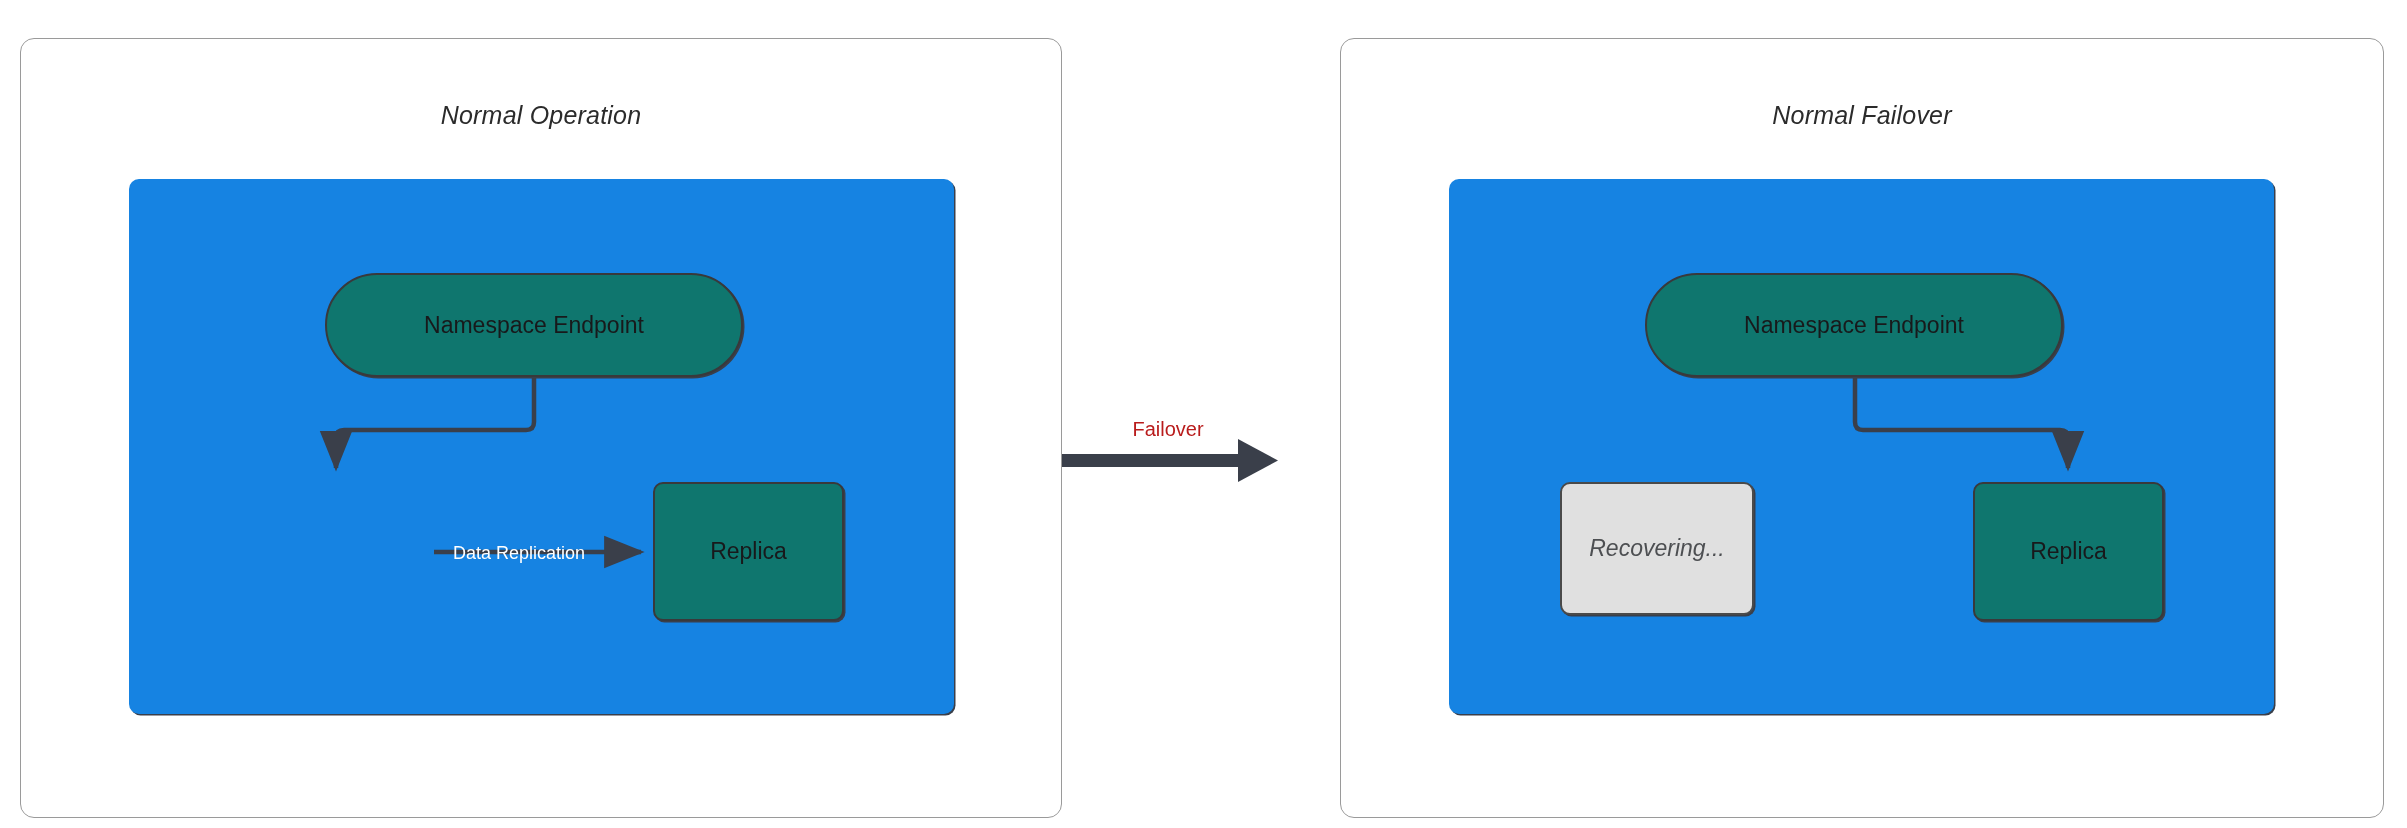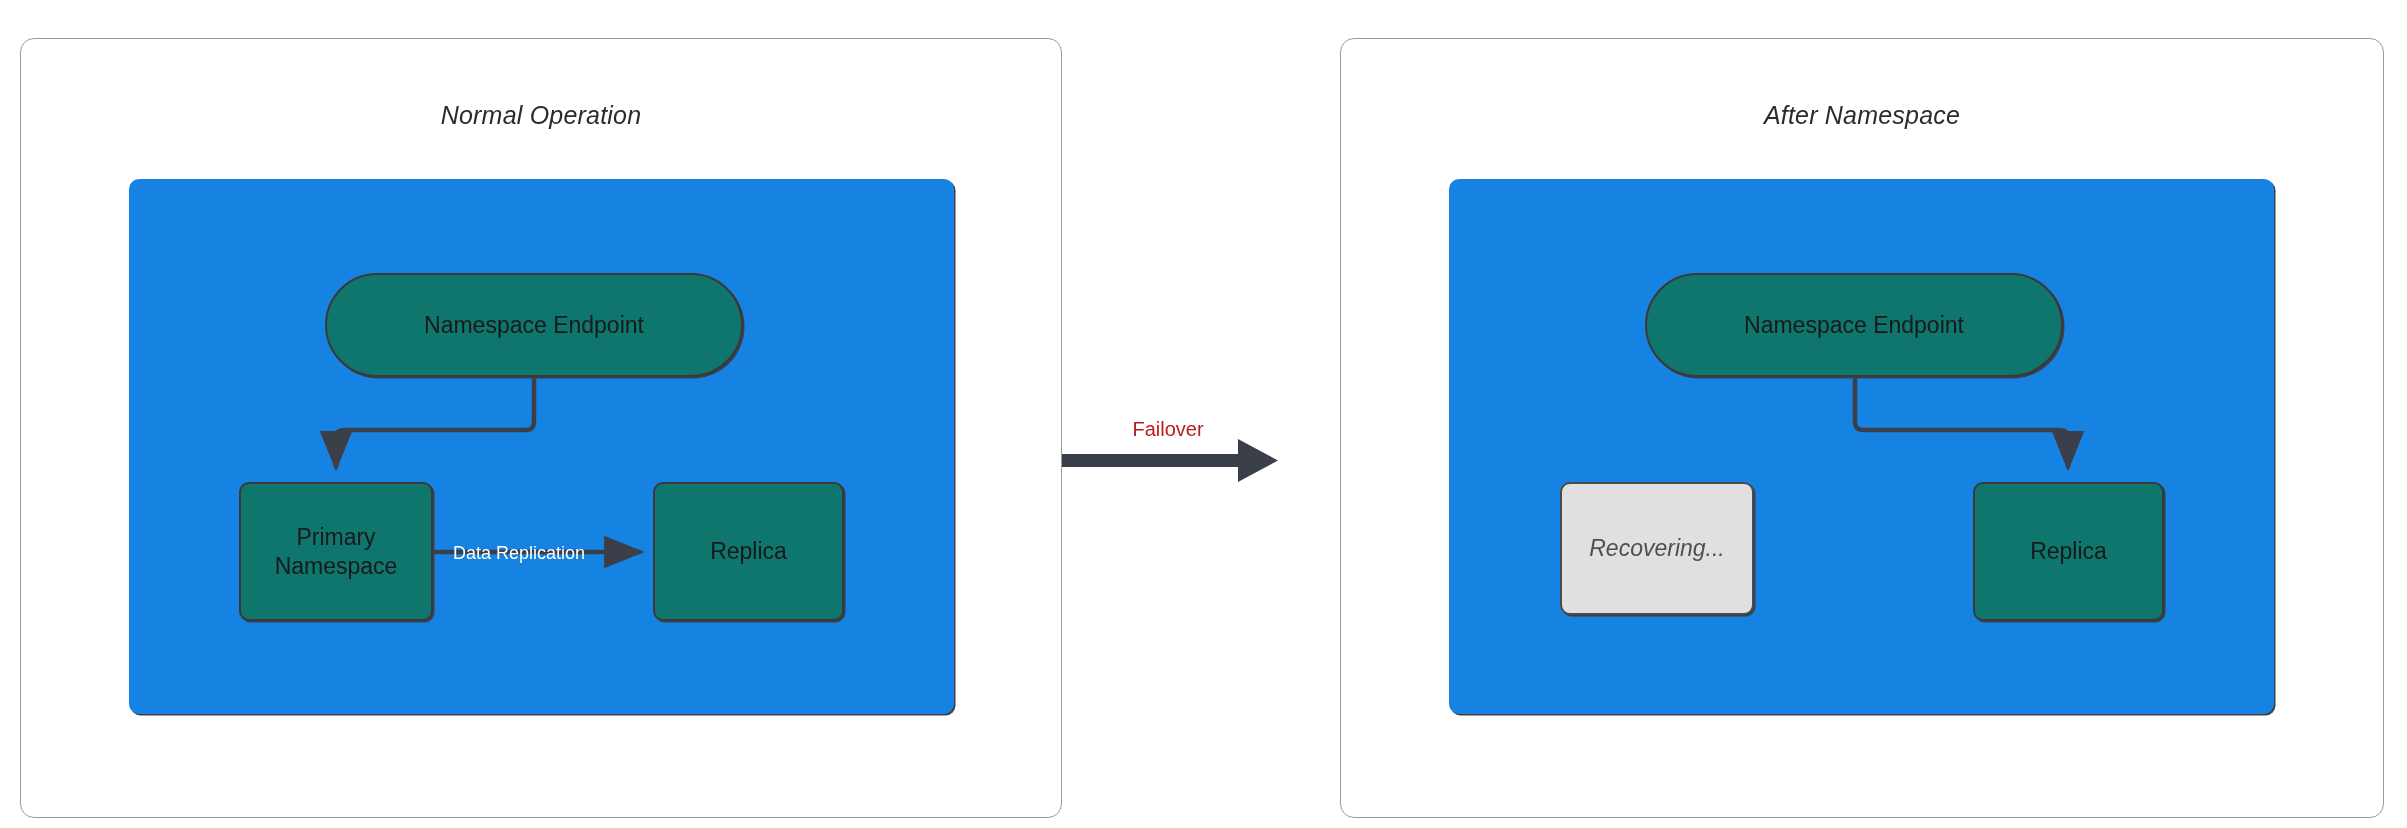--- a/index.html
+++ b/index.html
@@ -160,37 +160,31 @@
     <g>
       <rect x="1062" y="438" width="182" height="13" fill="#3a3f4a"></rect>
       <path d="M1238,423 L1278,444.5 L1238,466 z" fill="#3a3f4a"></path>
     </g>
   </svg>
 
   <div class="node stadium n-endpoint-l">
     <span>Namespace Endpoint</span>
   </div>
 
-  <div class="node rect n-primary-l">
-    <span>
-      <span>Primary</span><br>
-      <span>Namespace</span>
-    </span>
-  </div>
 
   <div class="node rect n-replica-l">
     <span>Replica</span>
   </div>
 
   <div class="edge-label lbl-replication">Data Replication</div>
 
   <div class="failover-label">Failover</div>
 
   <div class="panel panel-right">
-    <div class="panel-title">After Namespace</div>
+    <div class="panel-title">Normal Failover</div>
   </div>
 
   <div class="blue-region blue-right"></div>
 
   <div class="node stadium n-endpoint-r">
     <span>Namespace Endpoint</span>
   </div>
 
   <div class="node rect ghost n-recover-r">
     <span>Recovering...</span>

